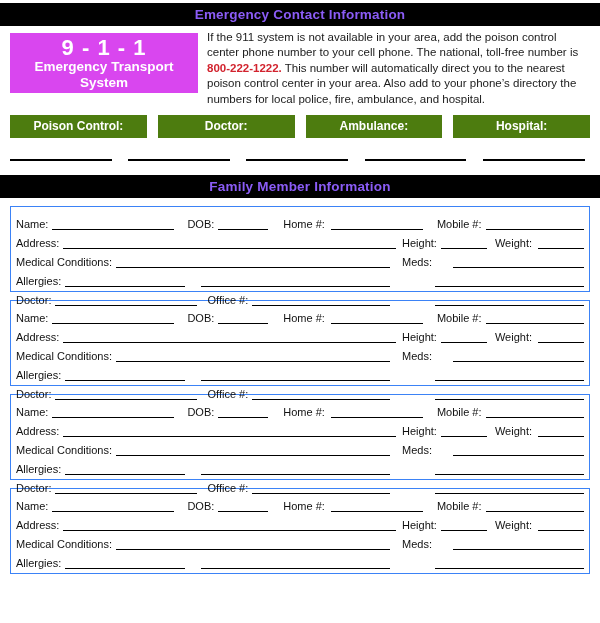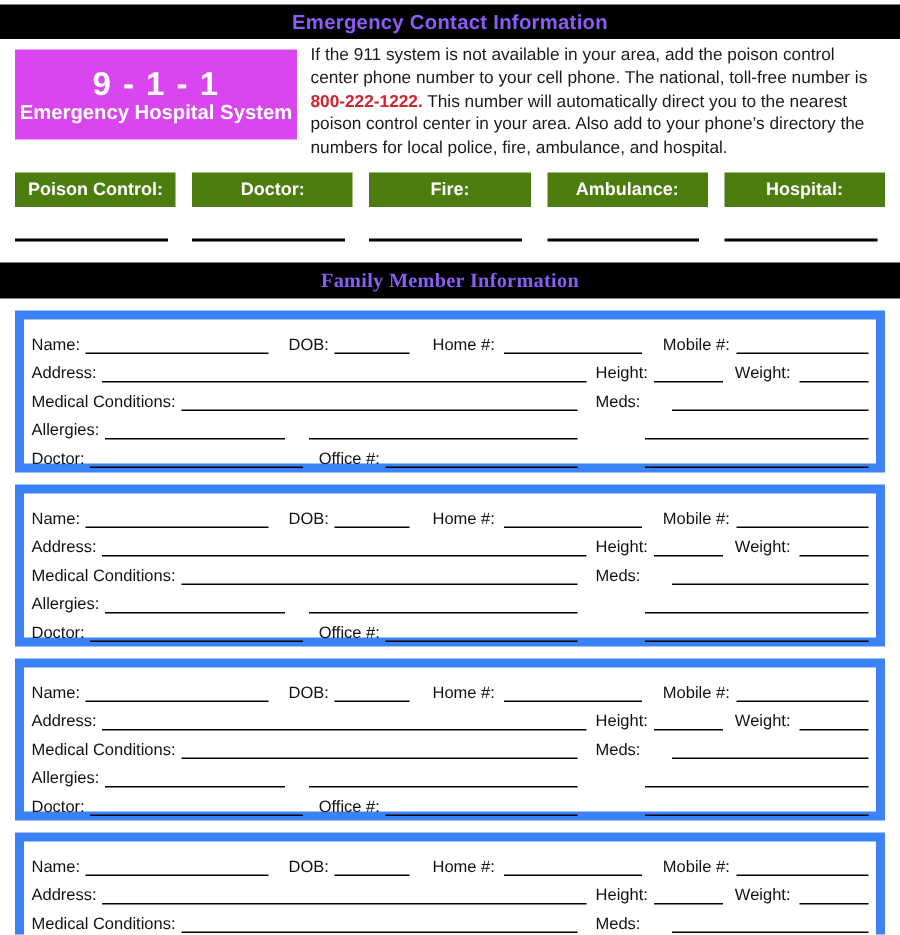--- a/index.html
+++ b/index.html
@@ -28,24 +28,24 @@
   .phone-red { color:#d2232e; font-weight:bold; }
   
   .contacts { display:flex; gap:11px; margin:8px 10px 0; }
   .contact-box {
     flex:1; background:#4d7c0f; color:#fff; font-weight:bold; font-size:12px;
     text-align:center; padding:4px 0 5px;
   }
   .contact-lines { display:flex; gap:11px; margin:21px 10px 0; }
   .contact-cell { flex:1; }
   .cline { width:95%; height:0; border-bottom:2px solid #000; }
-  .familybar { margin-top:14px;font-family:Liberation Serif, serif; }
+  .familybar { margin-top:14px; }
   
   .member-box {
-    margin:8px 10px 0; border:6px solid #3b82f6; height:108px;
+    margin:8px 10px 0; border:1px solid #3b82f6; height:86px;
     padding:6px 5px 0; background:#fff;
   }
   .frow { display:flex; align-items:flex-end; height:19px; font-size:11px; white-space:nowrap; }
   .lbl { padding-bottom:2px; color:#111; }
   .ln  { border-bottom:1.4px solid #000; height:10px; margin-bottom:2px; }
   .grow { flex:1; }
   .rcol { width:182px; min-width:182px; display:flex; align-items:flex-end;gap:15px; }
   .lcol { flex:1; display:flex; align-items:flex-end; }
   .mr4{margin-right:4px;} .mr6{margin-right:6px;} .mr8{margin-right:8px;}
   .mr10{margin-right:10px;} .mr13{margin-right:13px;} .mr14{margin-right:14px;}
@@ -55,29 +55,28 @@
   .ml33{margin-left:33px;} .mrend{margin-right:12px;}
 </style>
 </head>
 <body>
 
 <div class="black-bar">Emergency Contact Information</div>
 
 <div class="intro">
   <div class="box911" style="background: #d946ef;">
     <div class="n911">9 - 1 - 1</div>
-    <div class="sys911">Emergency Hospital System</div>
+    <div class="sys911">Emergency Transport System</div>
   </div>
   <div class="paragraph"><span>If the 911 system is not available in your area, add the poison control center phone number to your cell phone. The national, toll-free number is </span><span class="phone-red" style="color: rgb(210, 35, 46);">800-222-1222.</span><span> This number will automatically direct you to the nearest poison control center in your area. Also add to your phone’s directory the numbers for local police, fire, ambulance, and hospital.</span></div>
 </div>
 
 <div class="contacts">
   <div class="contact-box">Poison Control:</div>
   <div class="contact-box">Doctor:</div>
-  <div class="contact-box">Fire:</div>
   <div class="contact-box">Ambulance:</div>
   <div class="contact-box">Hospital:</div>
 </div>
 
 <div class="contact-lines">
   <div class="contact-cell">
       <div class="cline"></div>
     </div>
   <div class="contact-cell">
       <div class="cline"></div>

